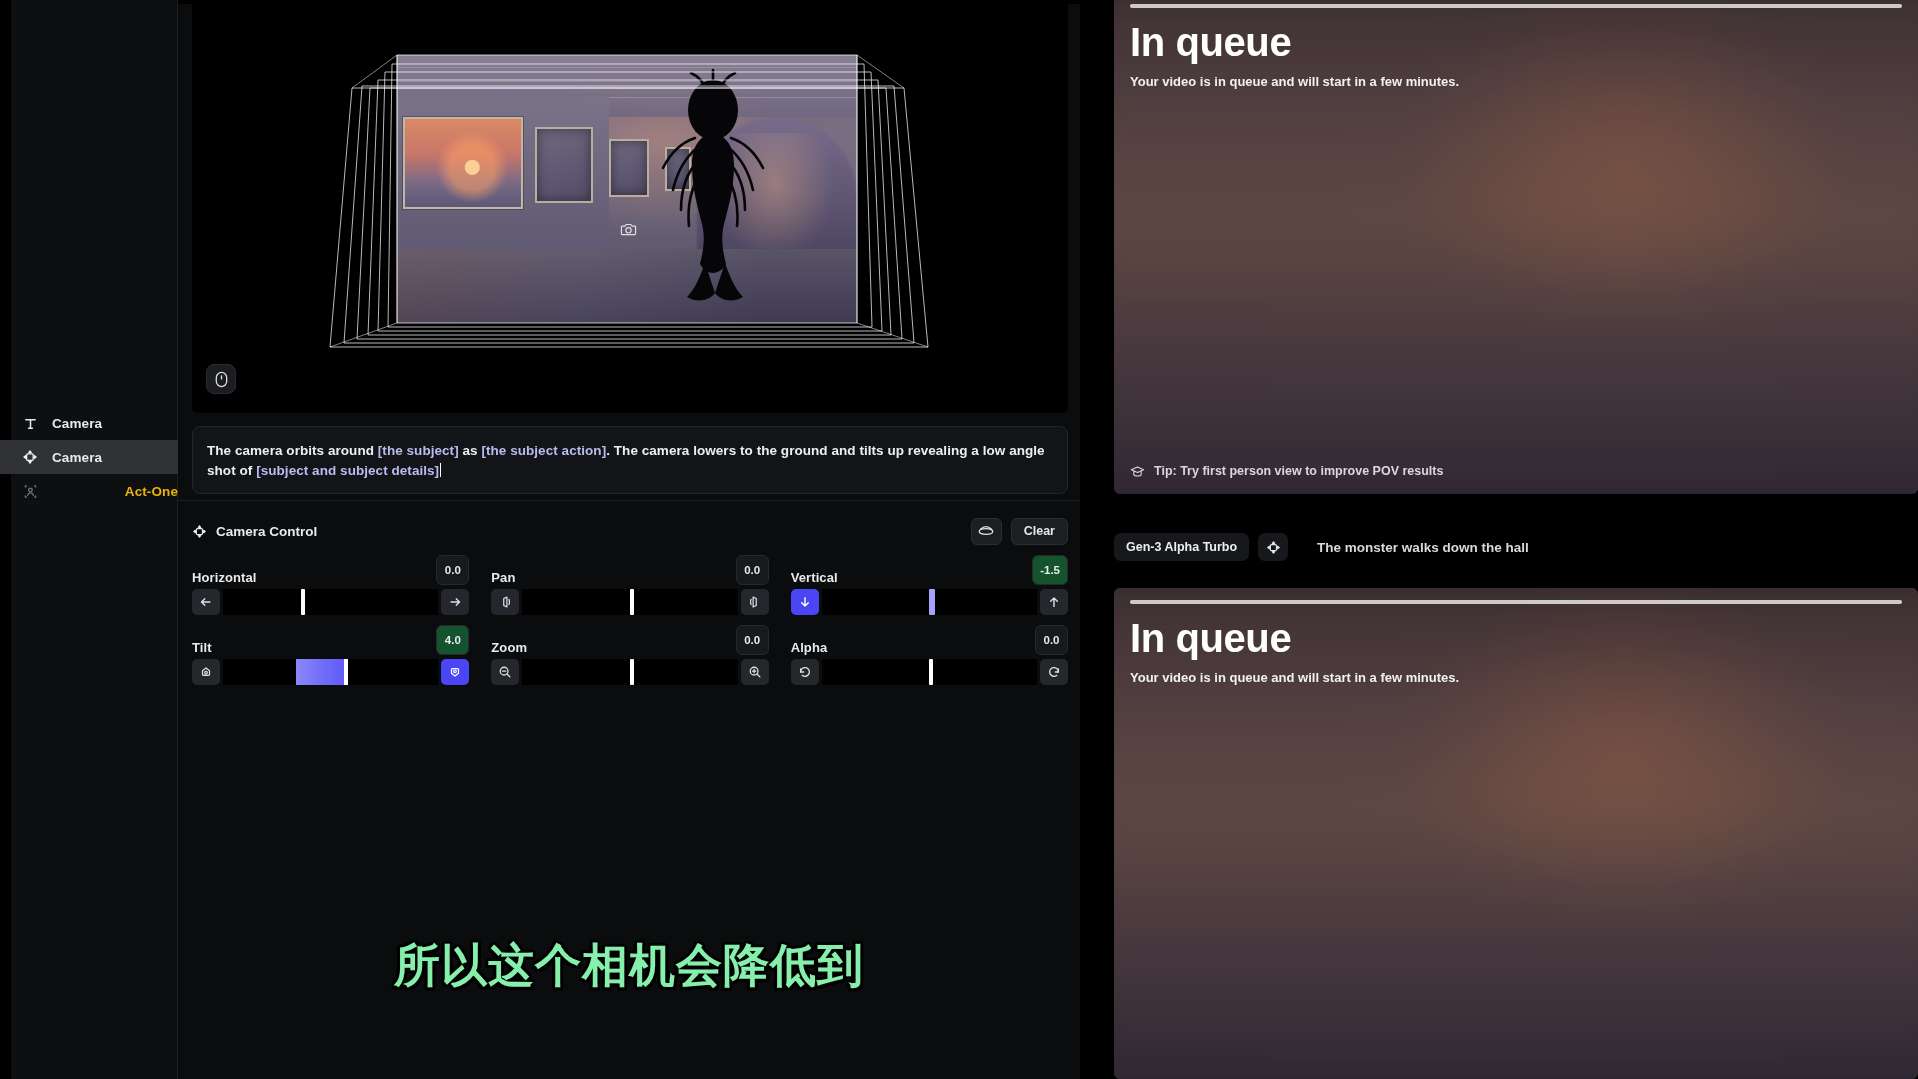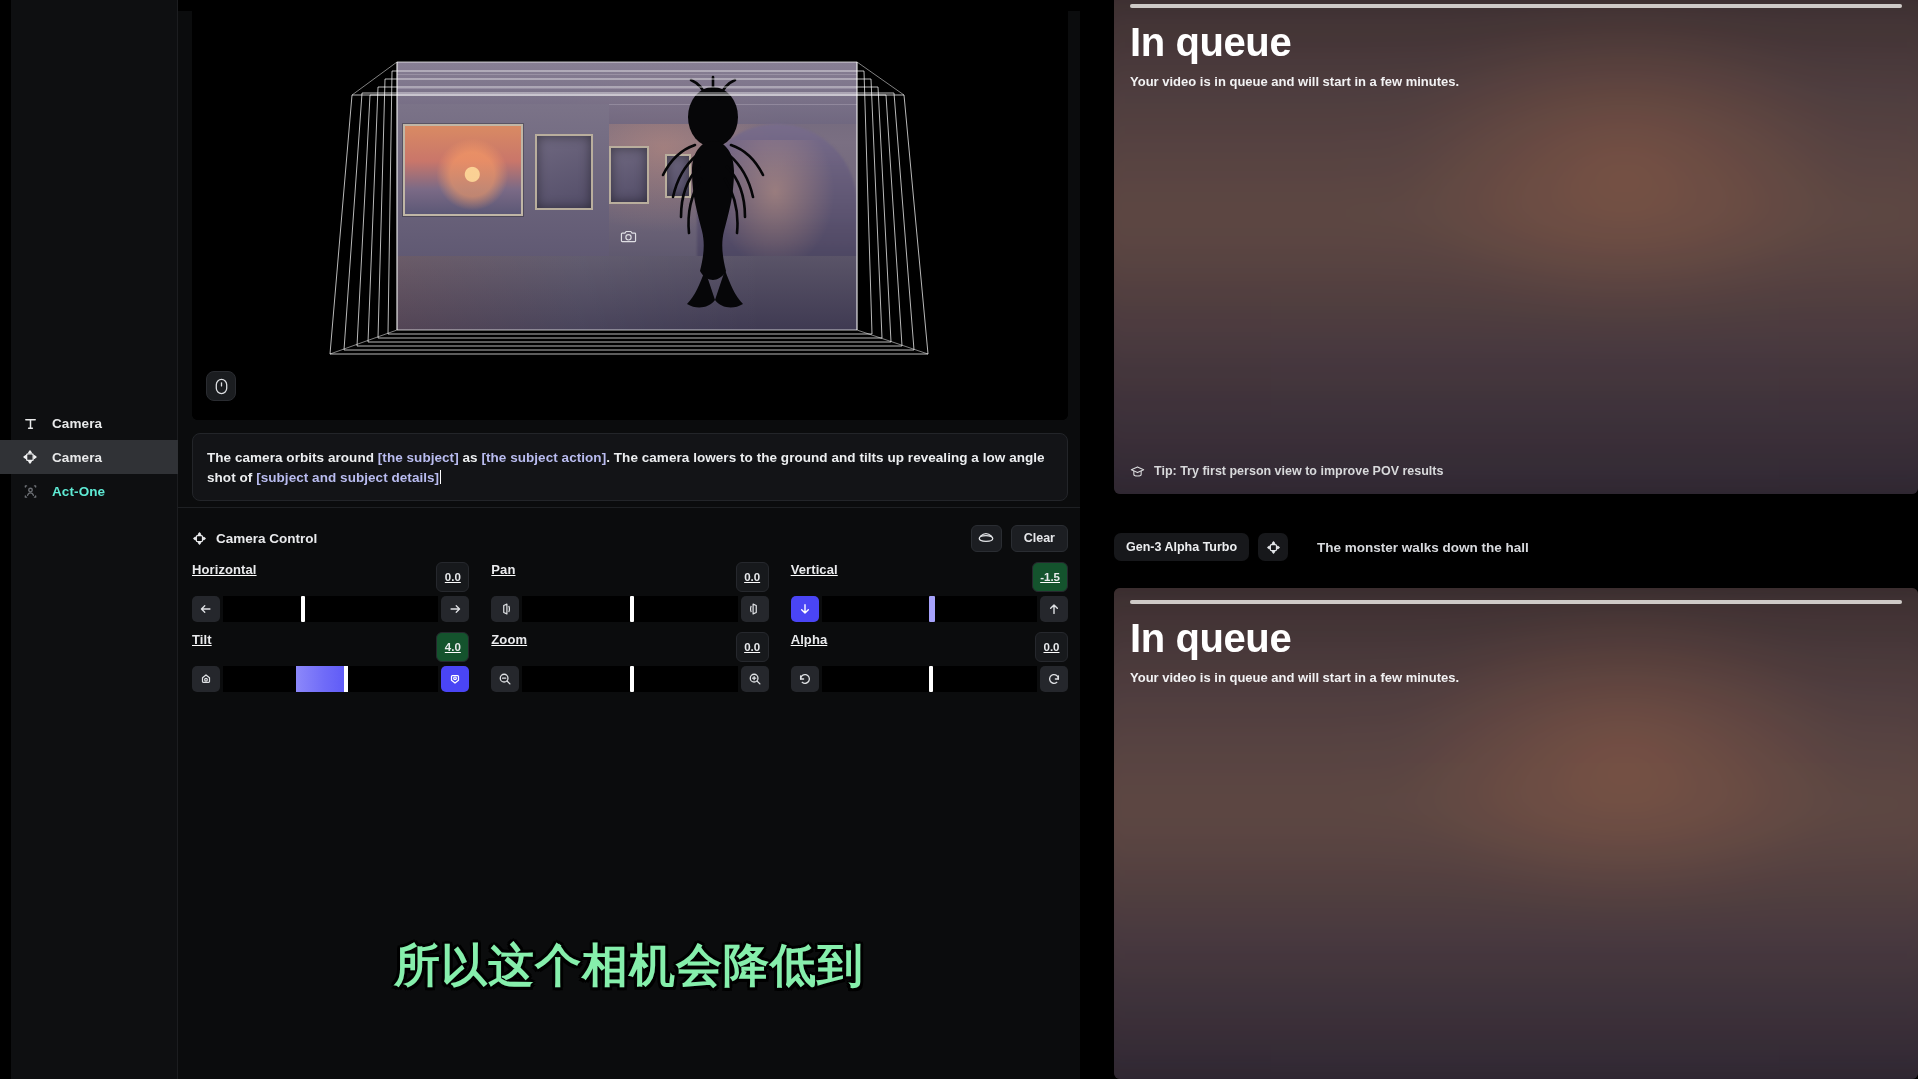--- a/index.html
+++ b/index.html
@@ -22,27 +22,27 @@
   .sidebar-strip {
     position:absolute; left:0; top:0; width:11px; height:1079px; background:#000;
   }
   .sidebar-nav { position:absolute; left:0; top:406px; width:178px; }
   .sidebar-item {
     display:flex; align-items:center; gap:14px;
     height:34px; padding:0 0 0 22px; cursor:pointer;
     font-size:13.5px; font-weight:700; color:#e8e9ea; letter-spacing:.1px;
   }
   .sidebar-item.active { background:#303236; }
-  .sidebar-item.disabled { color:#5eead4; cursor:default; }
+  .sidebar-item.disabled { color:#eab308; cursor:default;justify-content:space-between; }
   .sidebar-item .ico { width:16px; height:16px; display:flex; align-items:center; justify-content:center; flex:0 0 16px; }
   .sidebar-item .ico svg { display:block; }
 
   
   .center {
-    position:absolute; left:178px; top:11px; width:902px; height:1003px;
+    position:absolute; left:178px; top:4px; width:902px; height:1003px;
     background:#0b0c0d;
   }
   .video-wrap {
     position:absolute; left:14px; top:-6px; width:876px; height:415px;
     background:#000; border-radius:6px; overflow:hidden;
   }
   .video-scene { position:absolute; inset:0; background:#000; }
 
   
   .art {
@@ -144,21 +144,21 @@
   .cc-clear {
     height:27px; padding:0 12px; border-radius:6px; background:#1c1e22; border:1px solid #2a2d32;
     display:flex; align-items:center; font-size:12.5px; font-weight:700; color:#e6e7ea; cursor:pointer;
   }
 
   .cc-grid {
     position:absolute; left:14px; top:54px; width:876px;
     display:grid; grid-template-columns:1fr 1fr 1fr; column-gap:22px; row-gap:10px;
   }
   .ctrl { width:100%; }
-  .ctrl-top { display:flex; align-items:flex-start; height:30px;text-decoration:underline; }
+  .ctrl-top { display:flex; align-items:flex-end; height:30px; }
   .ctrl-label { font-size:13px; font-weight:700; color:#e9eaec; letter-spacing:.1px; }
   .ctrl-value {
     margin-left:auto; min-width:33px; height:30px; padding:0 7px; border-radius:6px;
     background:#17191c; border:1px solid #26282d;
     display:flex; align-items:center; justify-content:center;
     font-size:11.5px; font-weight:700; color:#e8eaec;
   }
   .ctrl-value.act { background:#14532d; }
   .ctrl-row { display:flex; align-items:stretch; height:26px; margin-top:4px; }
   .end-btn {

